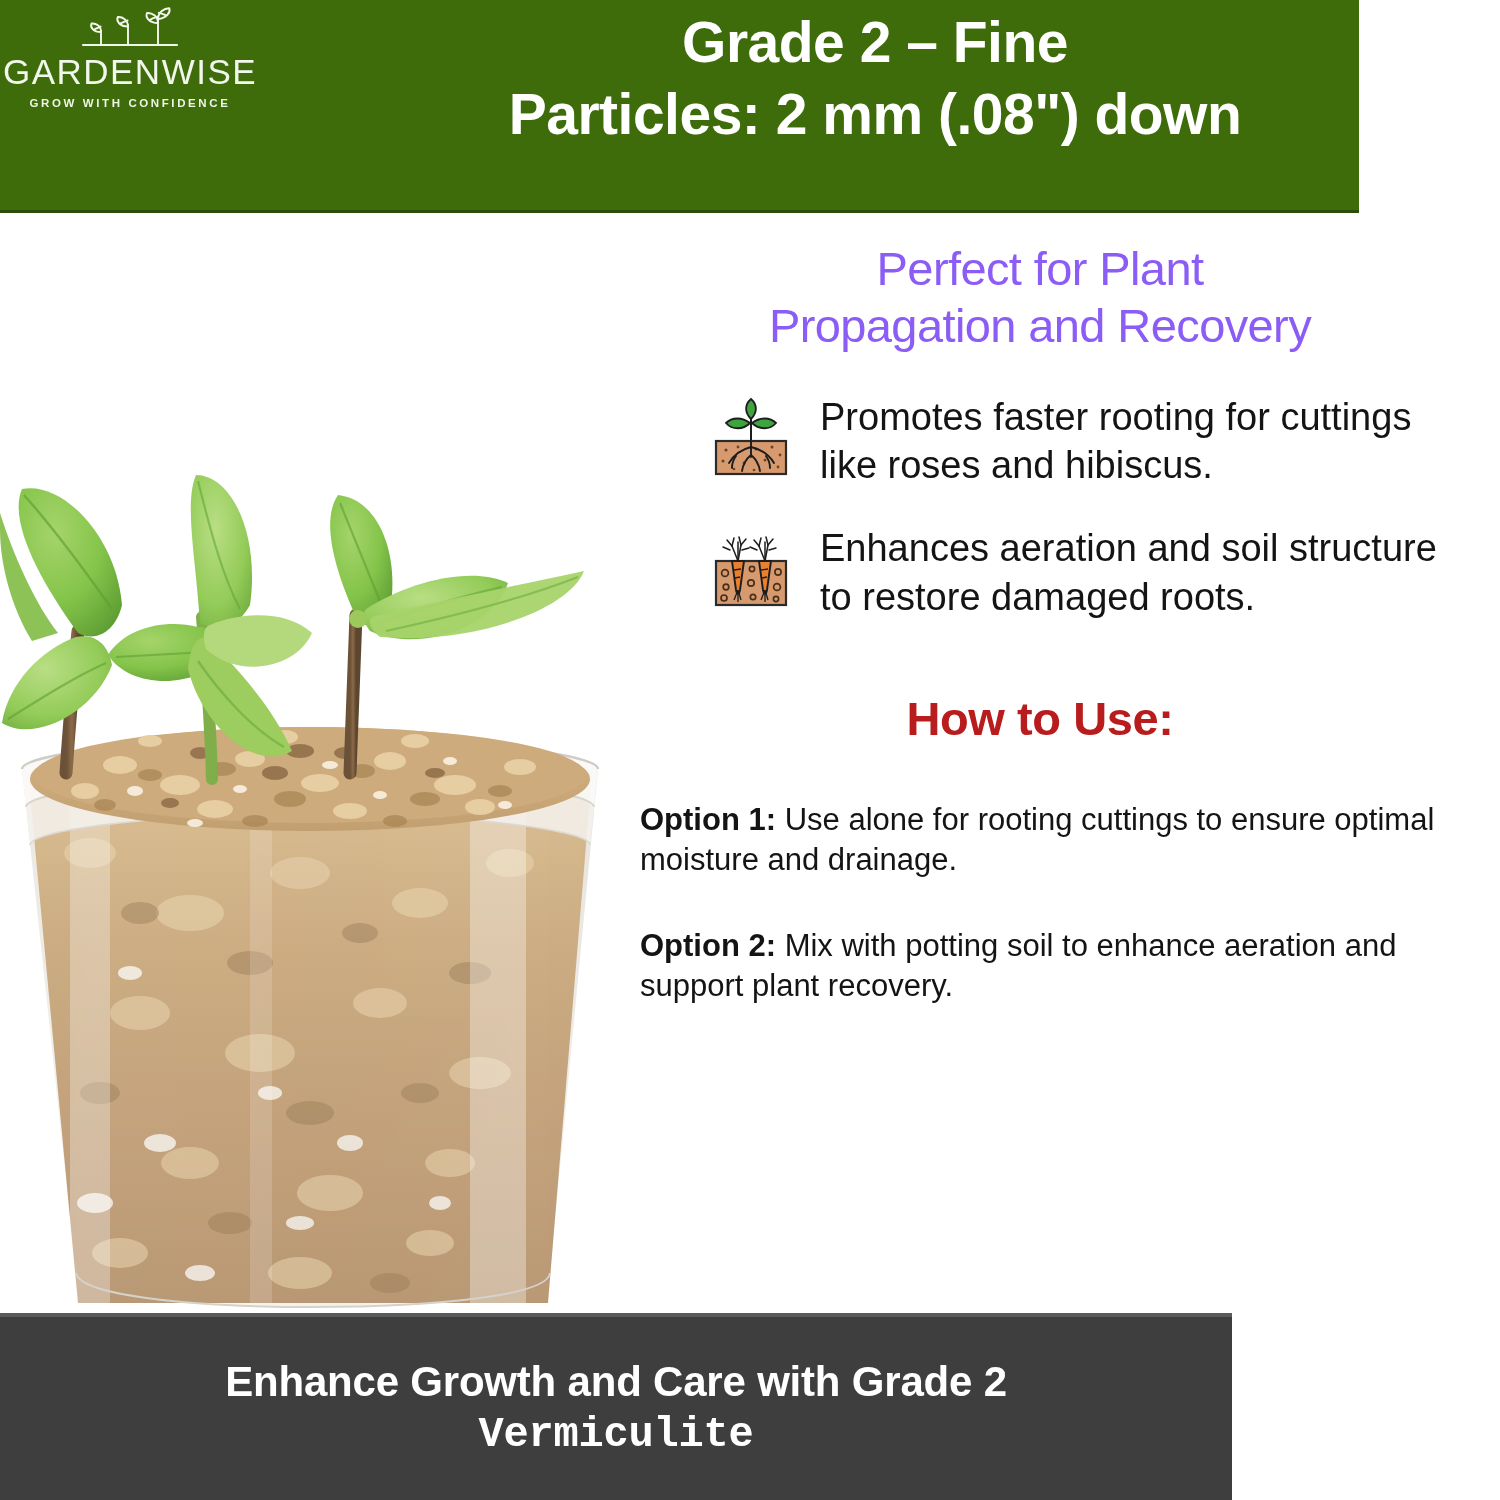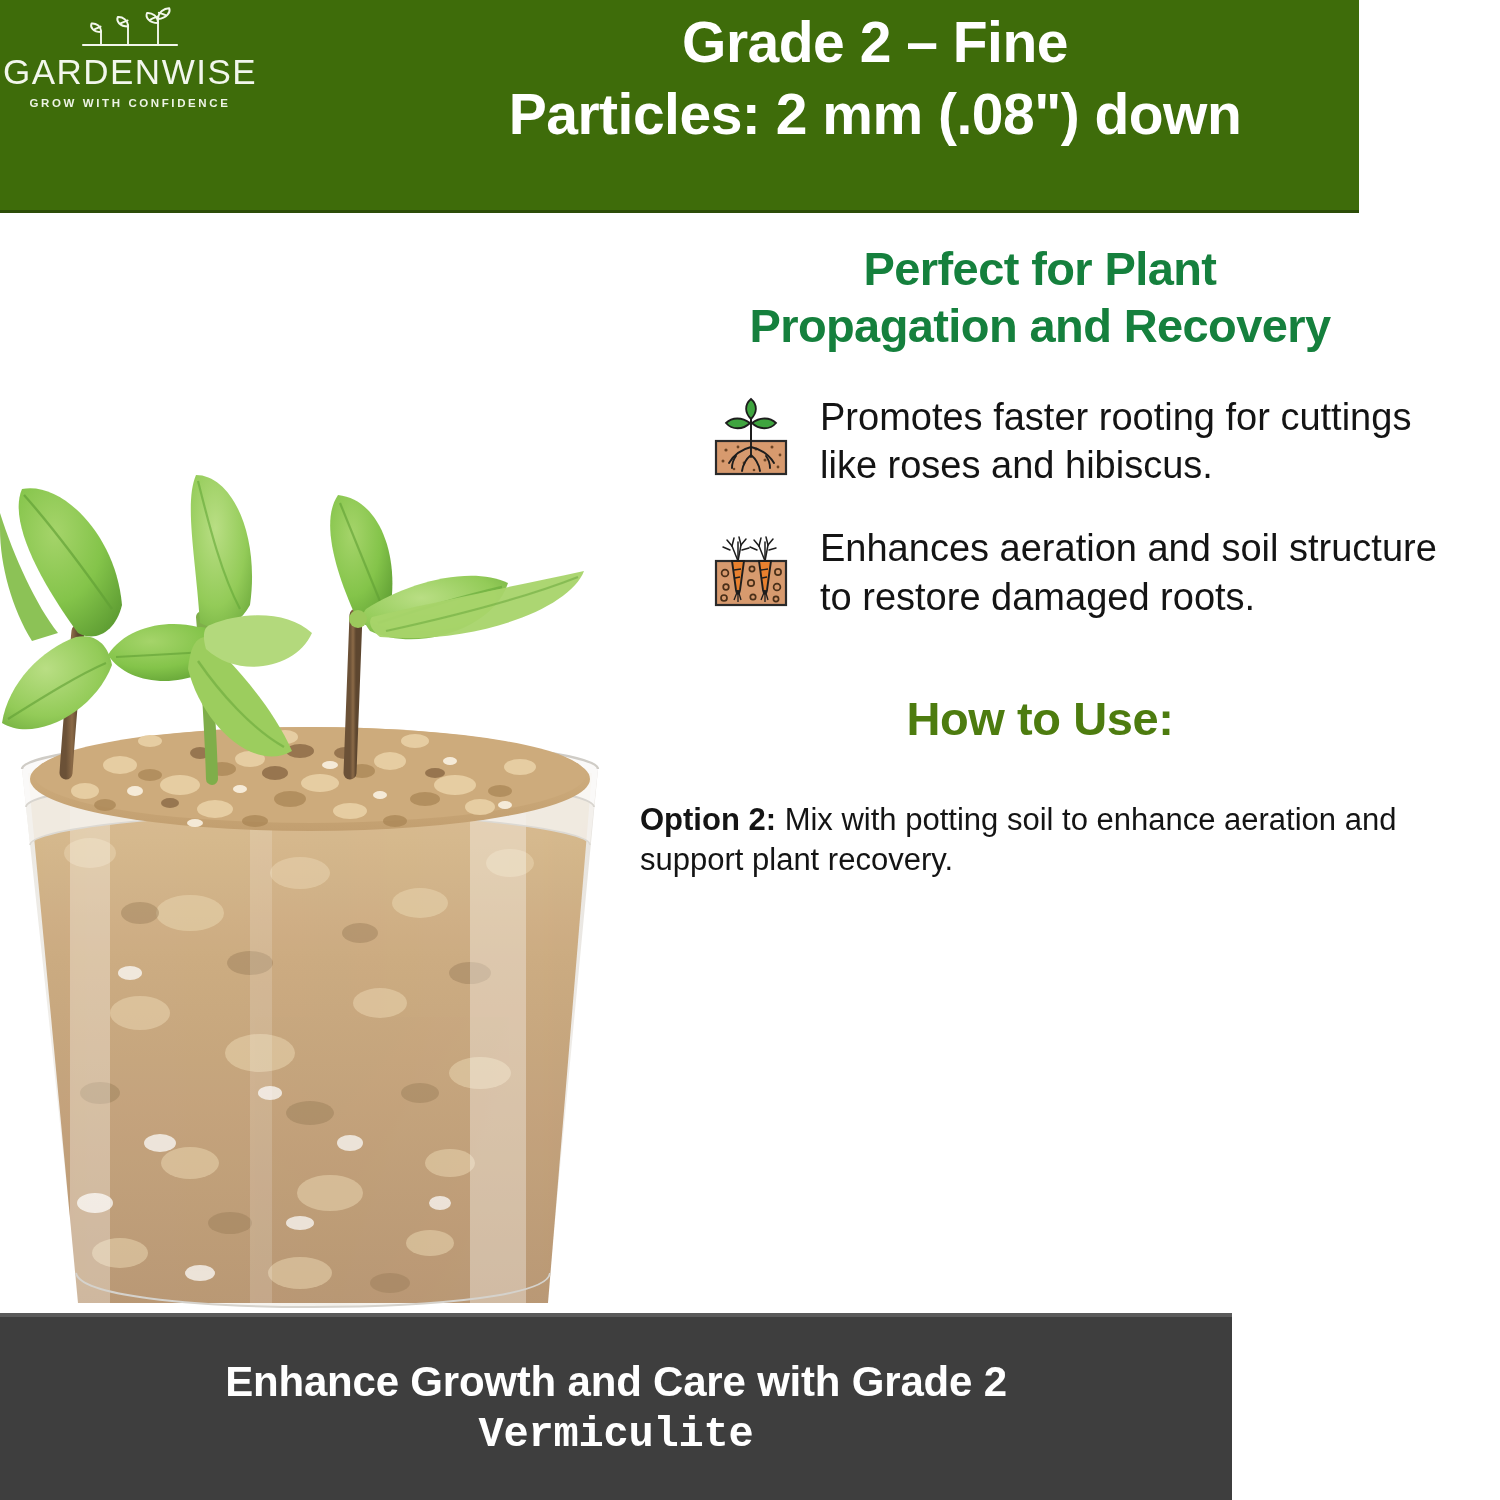--- a/index.html
+++ b/index.html
@@ -45,42 +45,42 @@
     position:absolute;left:0;top:213px;width:620px;height:1100px;
     overflow:hidden;background:#ffffff;
   }
   .photo svg{display:block;}
 
   
   .right-col{
     position:absolute;left:600px;top:240px;width:880px;
   }
   .section-title{
-    text-align:center;color:#15803d;
-    font-size:47px;font-weight:bold;line-height:1.22;
+    text-align:center;color:#8b5cf6;
+    font-size:47px;font-weight:normal;line-height:1.22;
     letter-spacing:-0.6px;
     padding:0 15px;
   }
   .section-title .l2{display:block;}
 
   .bullets{margin-top:38px;padding-left:110px;}
   .bullet{
     display:flex;align-items:flex-start;margin-bottom:34px;
   }
   .bullet-icon{
     flex:0 0 auto;width:82px;height:82px;margin-right:28px;margin-top:4px;
   }
   .bullet-icon svg{display:block;}
   .bullet-text{
     font-size:38px;line-height:1.28;color:#141414;font-weight:400;
     max-width:650px;
   }
 
   .howto-title{
-    text-align:center;color:#4d7c0f;
+    text-align:center;color:#b91c1c;
     font-size:47px;font-weight:bold;line-height:1.2;
     margin-top:70px;
     letter-spacing:-0.4px;
   }
 
   .options{margin-top:52px;padding-left:40px;padding-right:20px;}
   .option{
     font-size:31px;line-height:1.3;color:#141414;margin-bottom:46px;
     max-width:830px;
   }
@@ -447,20 +447,23 @@
         </span>
         <span class="bullet-text">Enhances aeration and soil structure to restore damaged roots.</span>
       </div>
 
     </div>
 
     <div class="howto-title">How to Use:</div>
 
     <div class="options">
       <div class="option">
+        <b>Option 1:</b><span> Use alone for rooting cuttings to ensure optimal moisture and drainage.</span>
+      </div>
+      <div class="option">
         <b>Option 2:</b><span> Mix with potting soil to enhance aeration and support plant recovery.</span>
       </div>
     </div>
 
   </div>
 
   <div class="footer-bar">
     <div class="footer-text">
       <span>Enhance Growth and Care with Grade 2</span>
       <span class="l2">Vermiculite</span>

